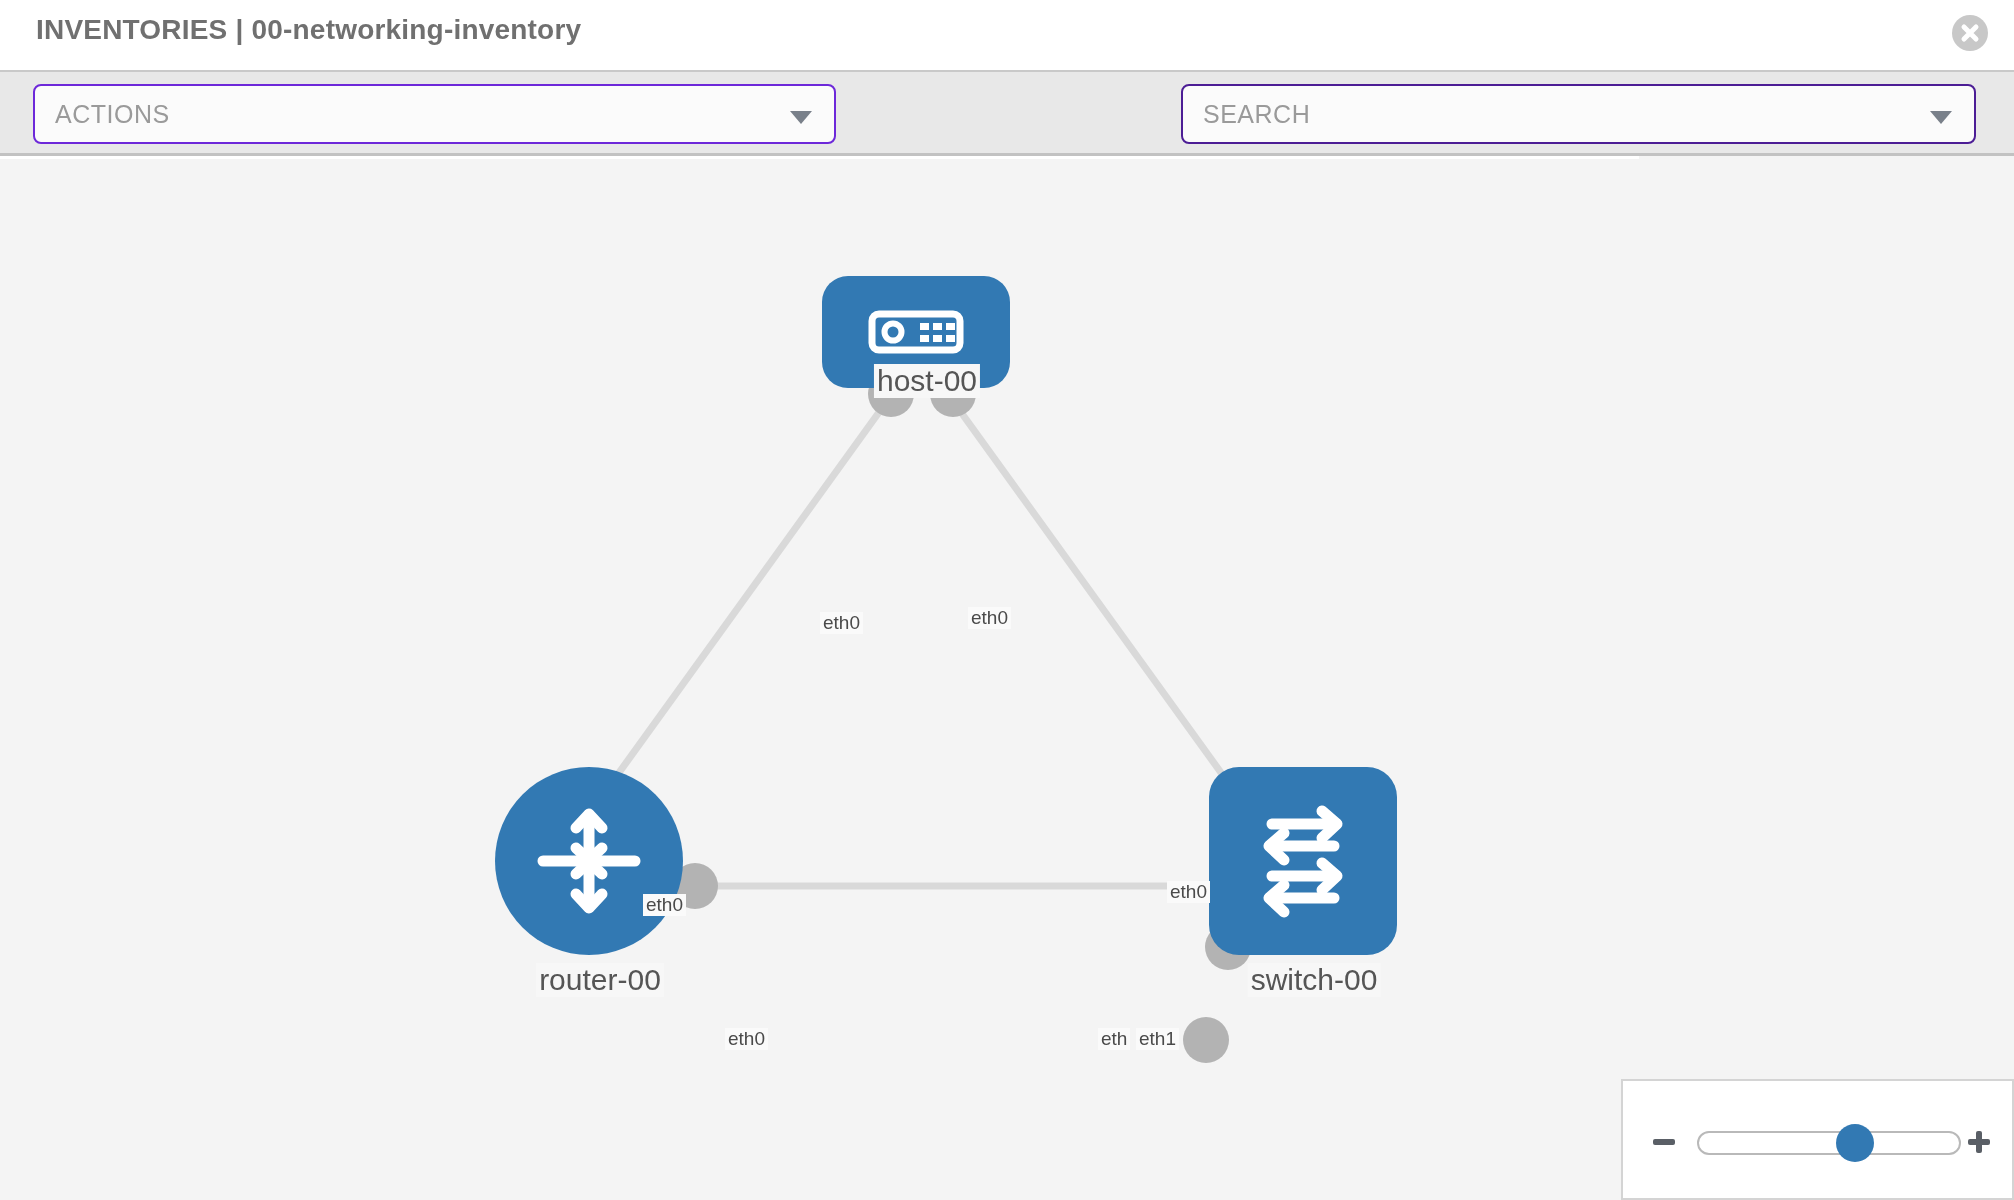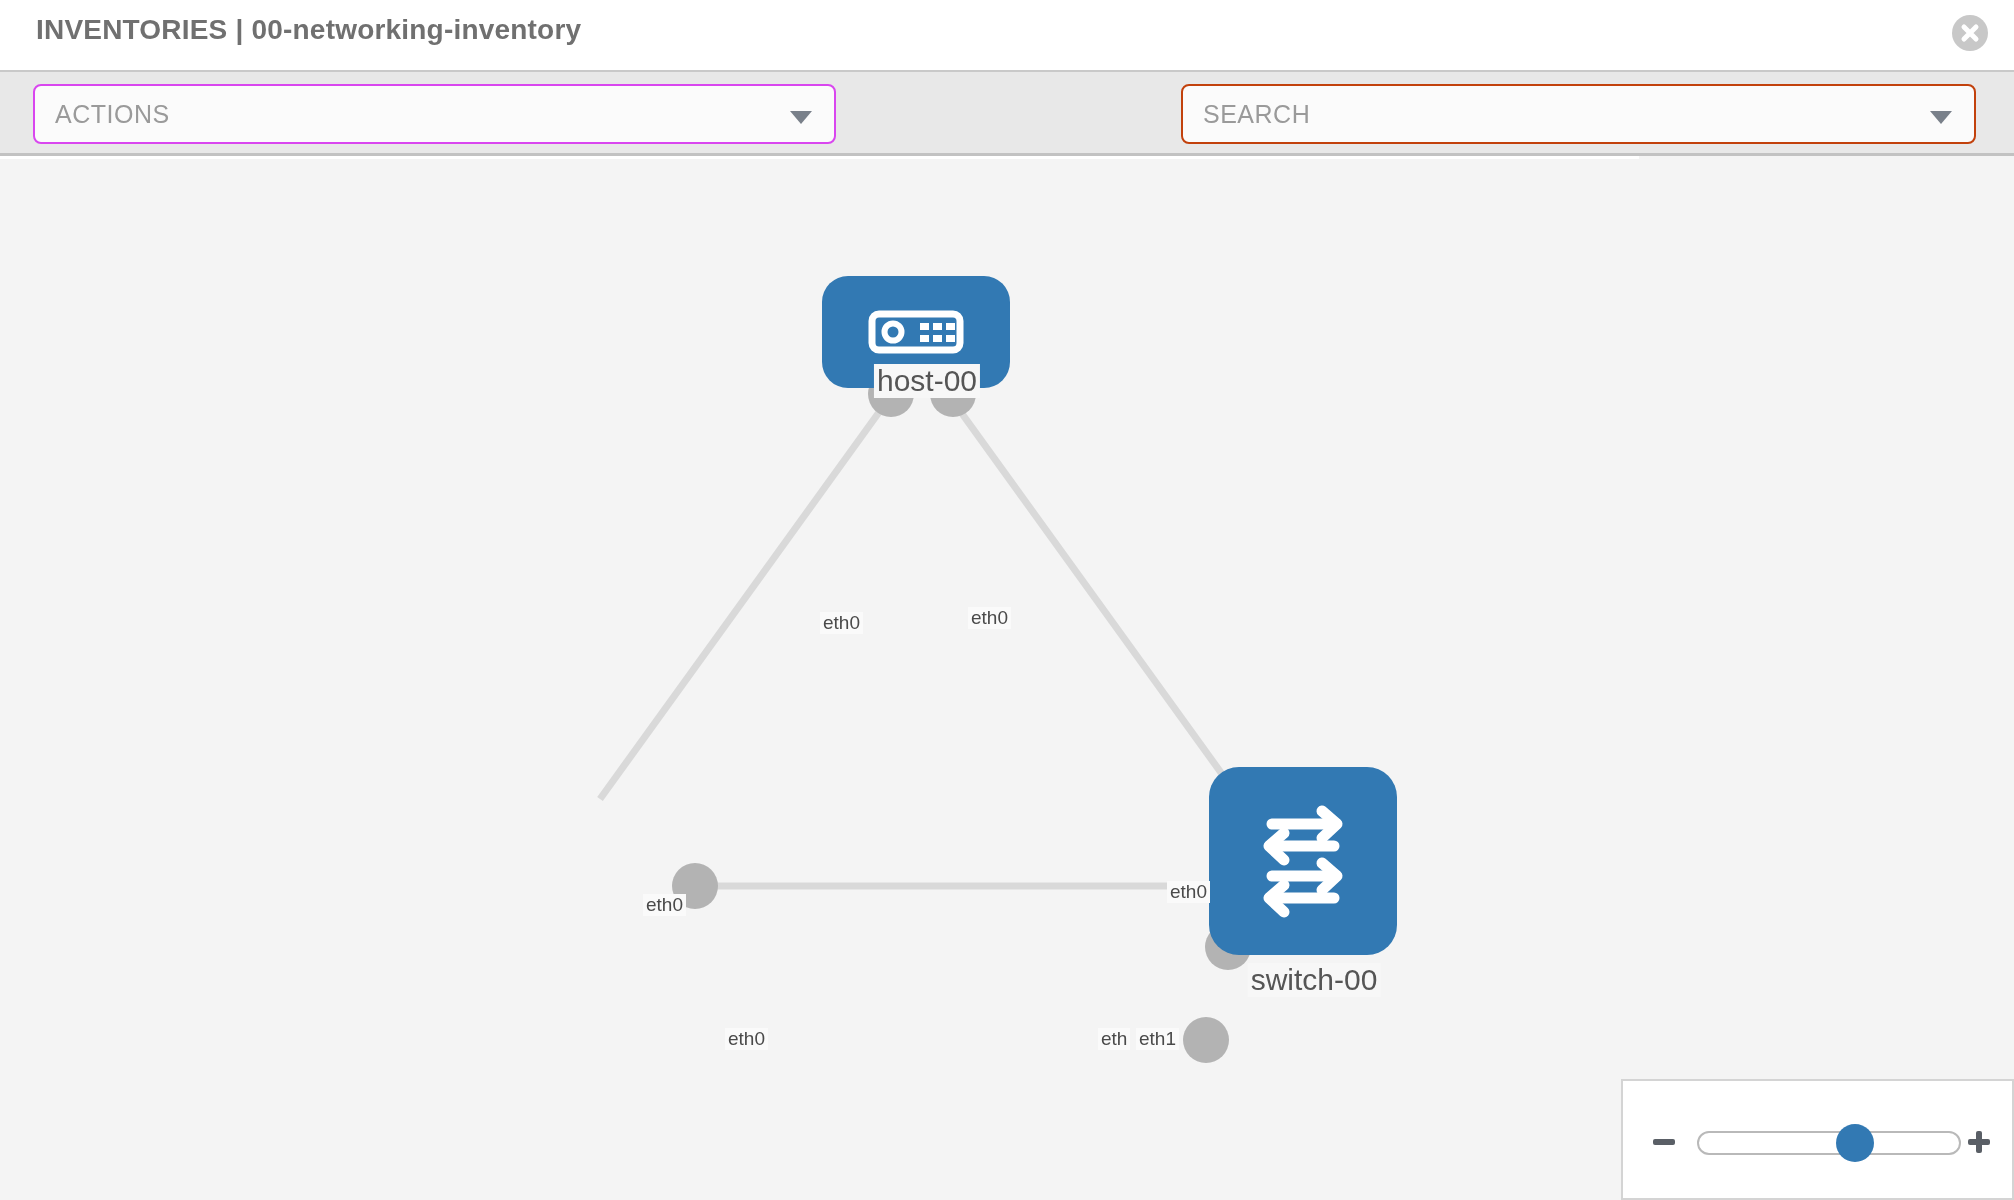--- a/index.html
+++ b/index.html
@@ -32,21 +32,21 @@
   .toolbar {
     position: absolute; left: 0; top: 70px; width: 2014px; height: 86px;
     background: #e8e8e8;
     border-top: 2px solid #c9c9c9;
     border-bottom: 3px solid #c2c2c2;
   }
   .actions-select {
     position: absolute; left: 33px; top: 12px;
     width: 803px; height: 60px;
     background: #fbfbfb;
-    border: 2px solid #d946ef; border-radius: 8px;
+    border: 2px solid #6d28d9; border-radius: 8px;
     cursor: pointer;
   }
   .actions-select .label {
     position: absolute; left: 20px; top: 14px;
     font-size: 25px; color: #9a9a9a; letter-spacing: 0.5px;
   }
   .caret {
     position: absolute; right: 22px; top: 25px;
     width: 0; height: 0;
     border-left: 11px solid transparent;
@@ -57,21 +57,21 @@
     position: absolute; top: 90px;
     width: 46px; height: 46px; cursor: pointer;
   }
   .tool-icon.wrench { left: 1040px; }
   .tool-icon.key    { left: 1108px; }
 
   .search-select {
     position: absolute; left: 1181px; top: 12px;
     width: 795px; height: 60px;
     background: #fbfbfb;
-    border: 2px solid #c2410c; border-radius: 8px;
+    border: 2px solid #4c1d95; border-radius: 8px;
     cursor: text;
   }
   .search-select .label {
     position: absolute; left: 20px; top: 14px;
     font-size: 25px; color: #9a9a9a; letter-spacing: 0.5px;
   }
 
   
   .canvas {
     position: absolute; left: 0; top: 159px;
@@ -215,20 +215,41 @@
             <rect x="65" y="19" width="9" height="7" fill="#ffffff"></rect>
             <rect x="78" y="19" width="9" height="7" fill="#ffffff"></rect>
             <rect x="52" y="31" width="9" height="7" fill="#ffffff"></rect>
             <rect x="65" y="31" width="9" height="7" fill="#ffffff"></rect>
             <rect x="78" y="31" width="9" height="7" fill="#ffffff"></rect>
           </svg>
         </div>
         <div class="node-label">host-00</div>
       </div>
 
+      <div class="node node-router" style="left:495px; top:608px;">
+        <div class="node-shape">
+          <svg width="116" height="116" viewBox="0 0 116 116" aria-hidden="true">
+            <g stroke="#ffffff" stroke-width="11" stroke-linecap="round" stroke-linejoin="round" fill="none">
+
+              <path d="M58 58 L58 12"></path>
+              <path d="M45 25 L58 11 L71 25"></path>
+
+              <path d="M58 58 L58 104"></path>
+              <path d="M45 91 L58 105 L71 91"></path>
+
+              <path d="M12 58 L58 58"></path>
+              <path d="M45 45 L59 58 L45 71"></path>
+
+              <path d="M104 58 L58 58"></path>
+              <path d="M71 45 L57 58 L71 71"></path>
+            </g>
+          </svg>
+        </div>
+        <div class="node-label">router-00</div>
+      </div>
 
       <div class="node node-switch" style="left:1209px; top:608px;">
         <div class="node-shape">
           <svg width="118" height="118" viewBox="0 0 118 118" aria-hidden="true">
             <g stroke="#ffffff" stroke-width="11" stroke-linecap="round" stroke-linejoin="round" fill="none">
 
               <path d="M28 22 L92 22"></path>
               <path d="M78 9 L93 22 L78 36"></path>
 
               <path d="M90 44 L26 44"></path>

